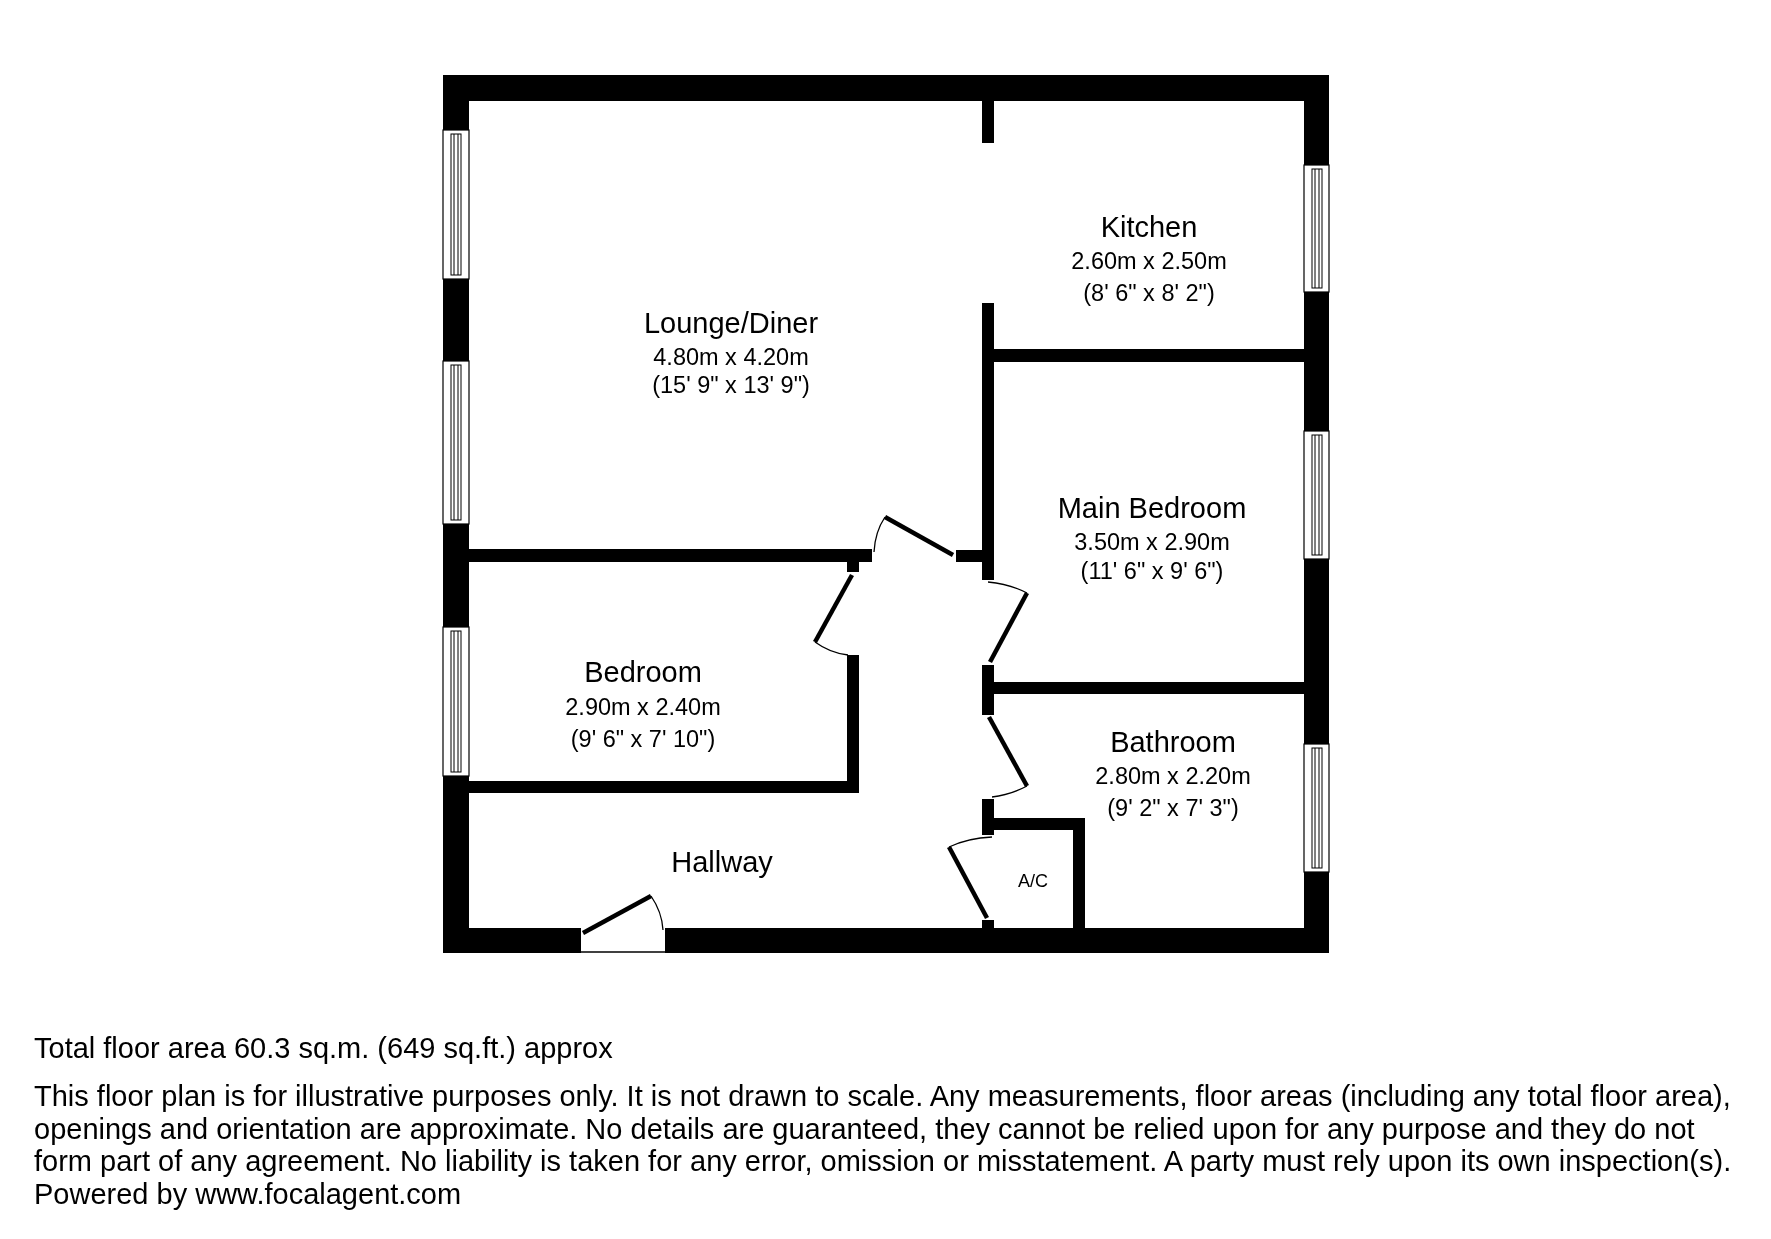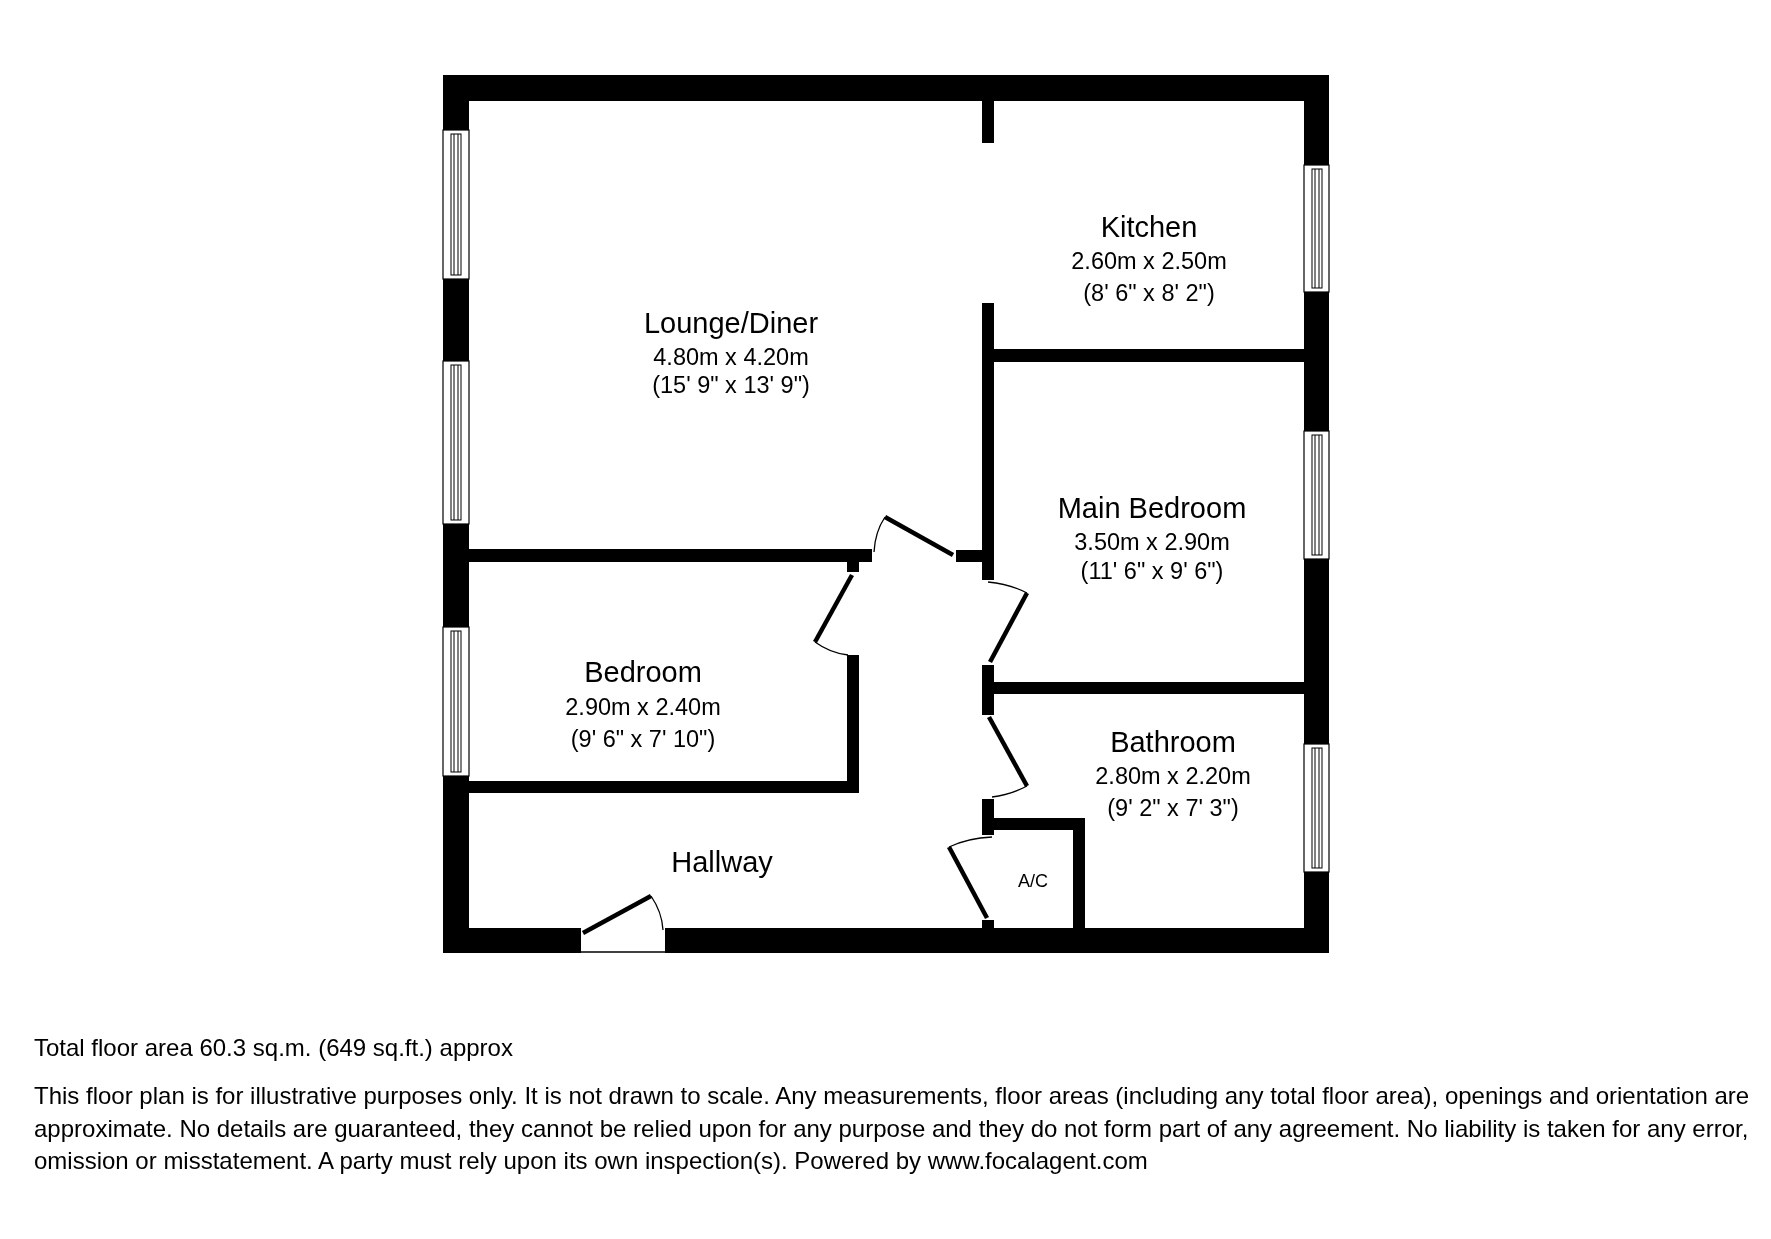--- a/index.html
+++ b/index.html
@@ -7,21 +7,21 @@
          font-family: "Liberation Sans", sans-serif; color: #000; }
   #plan { position: absolute; left: 0; top: 0; width: 1771px; height: 1000px; }
   .wall { fill: #000; }
   .win-frame { fill: #fff; stroke: #000; stroke-width: 1.2; }
   .win-inner { fill: none; stroke: #000; stroke-width: 1; }
   .leaf { stroke: #000; stroke-width: 4.5; fill: none; stroke-linecap: butt; }
   .arc { stroke: #000; stroke-width: 1.3; fill: none; }
   .room-name { font-size: 29px; text-anchor: middle; }
   .room-dim { font-size: 23.5px; text-anchor: middle; }
   .small-lbl { font-size: 18px; text-anchor: middle; }
-  .footer { position: absolute; left: 34px; width: 1720px; font-size: 24px; line-height: 32.5px; }
+  .footer { position: absolute; left: 34px; width: 1720px; font-size: 29px; line-height: 32.5px; }
   #total { top: 1032px; }
   #disclaimer { top: 1080px; }
 </style>
 </head>
 <body>
 
 <svg id="plan" viewBox="0 0 1771 1000" xmlns="http://www.w3.org/2000/svg">
 
   <g>
     <rect class="wall" x="443" y="75" width="886" height="26"></rect>

